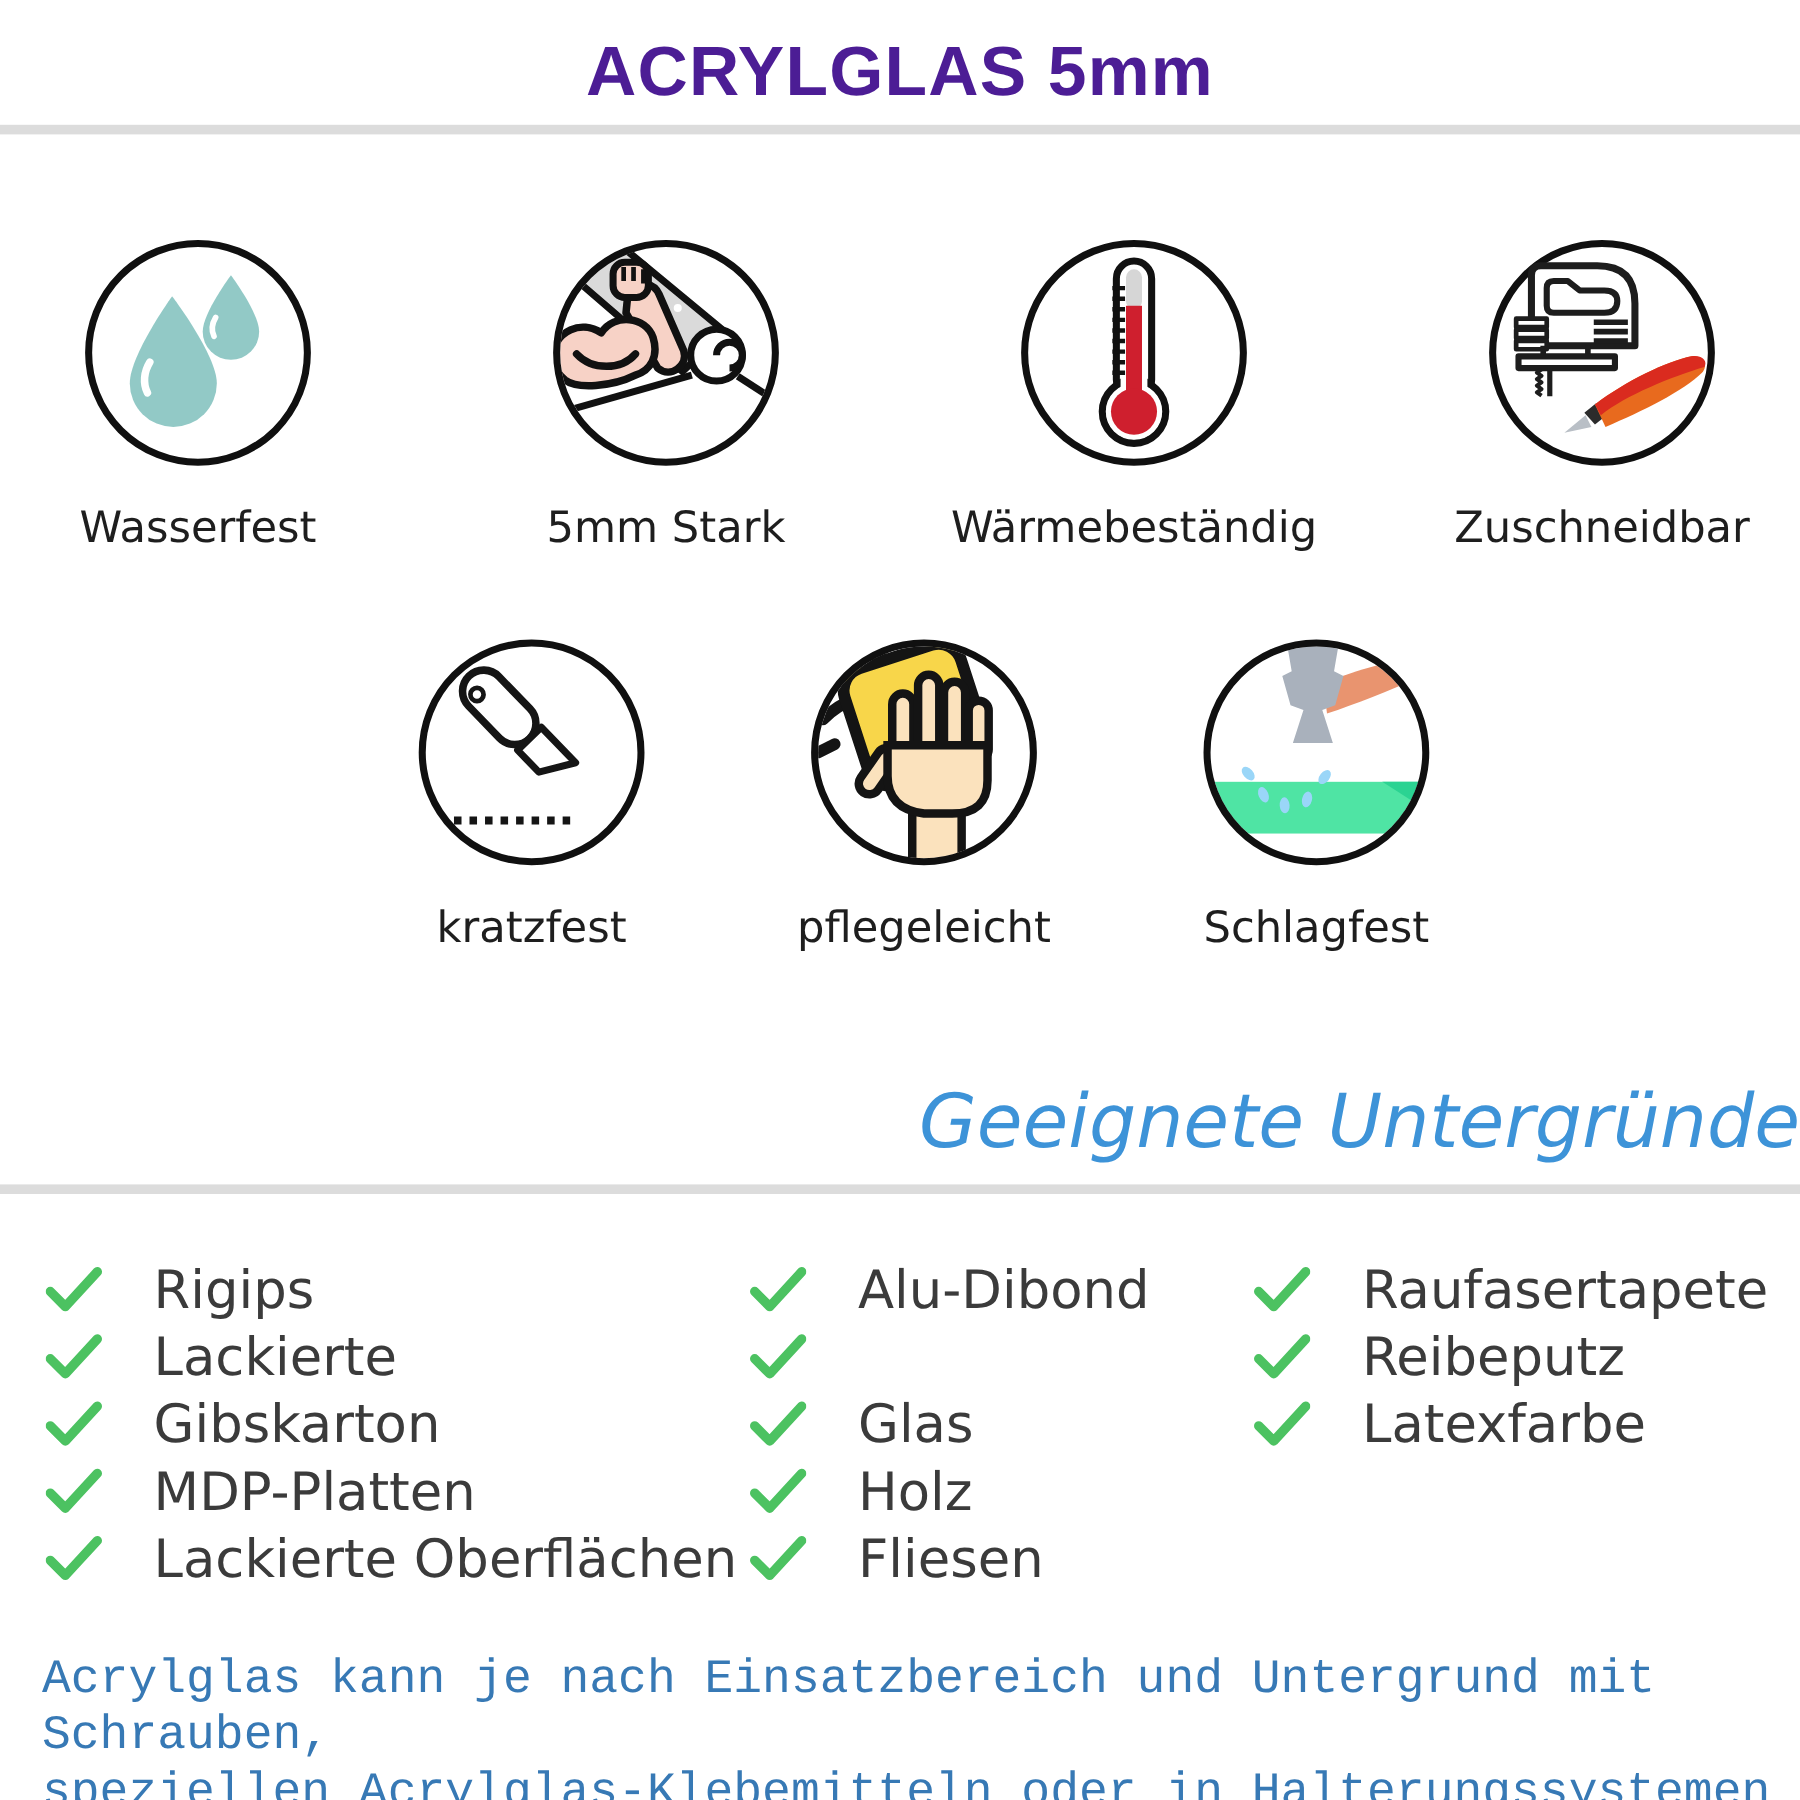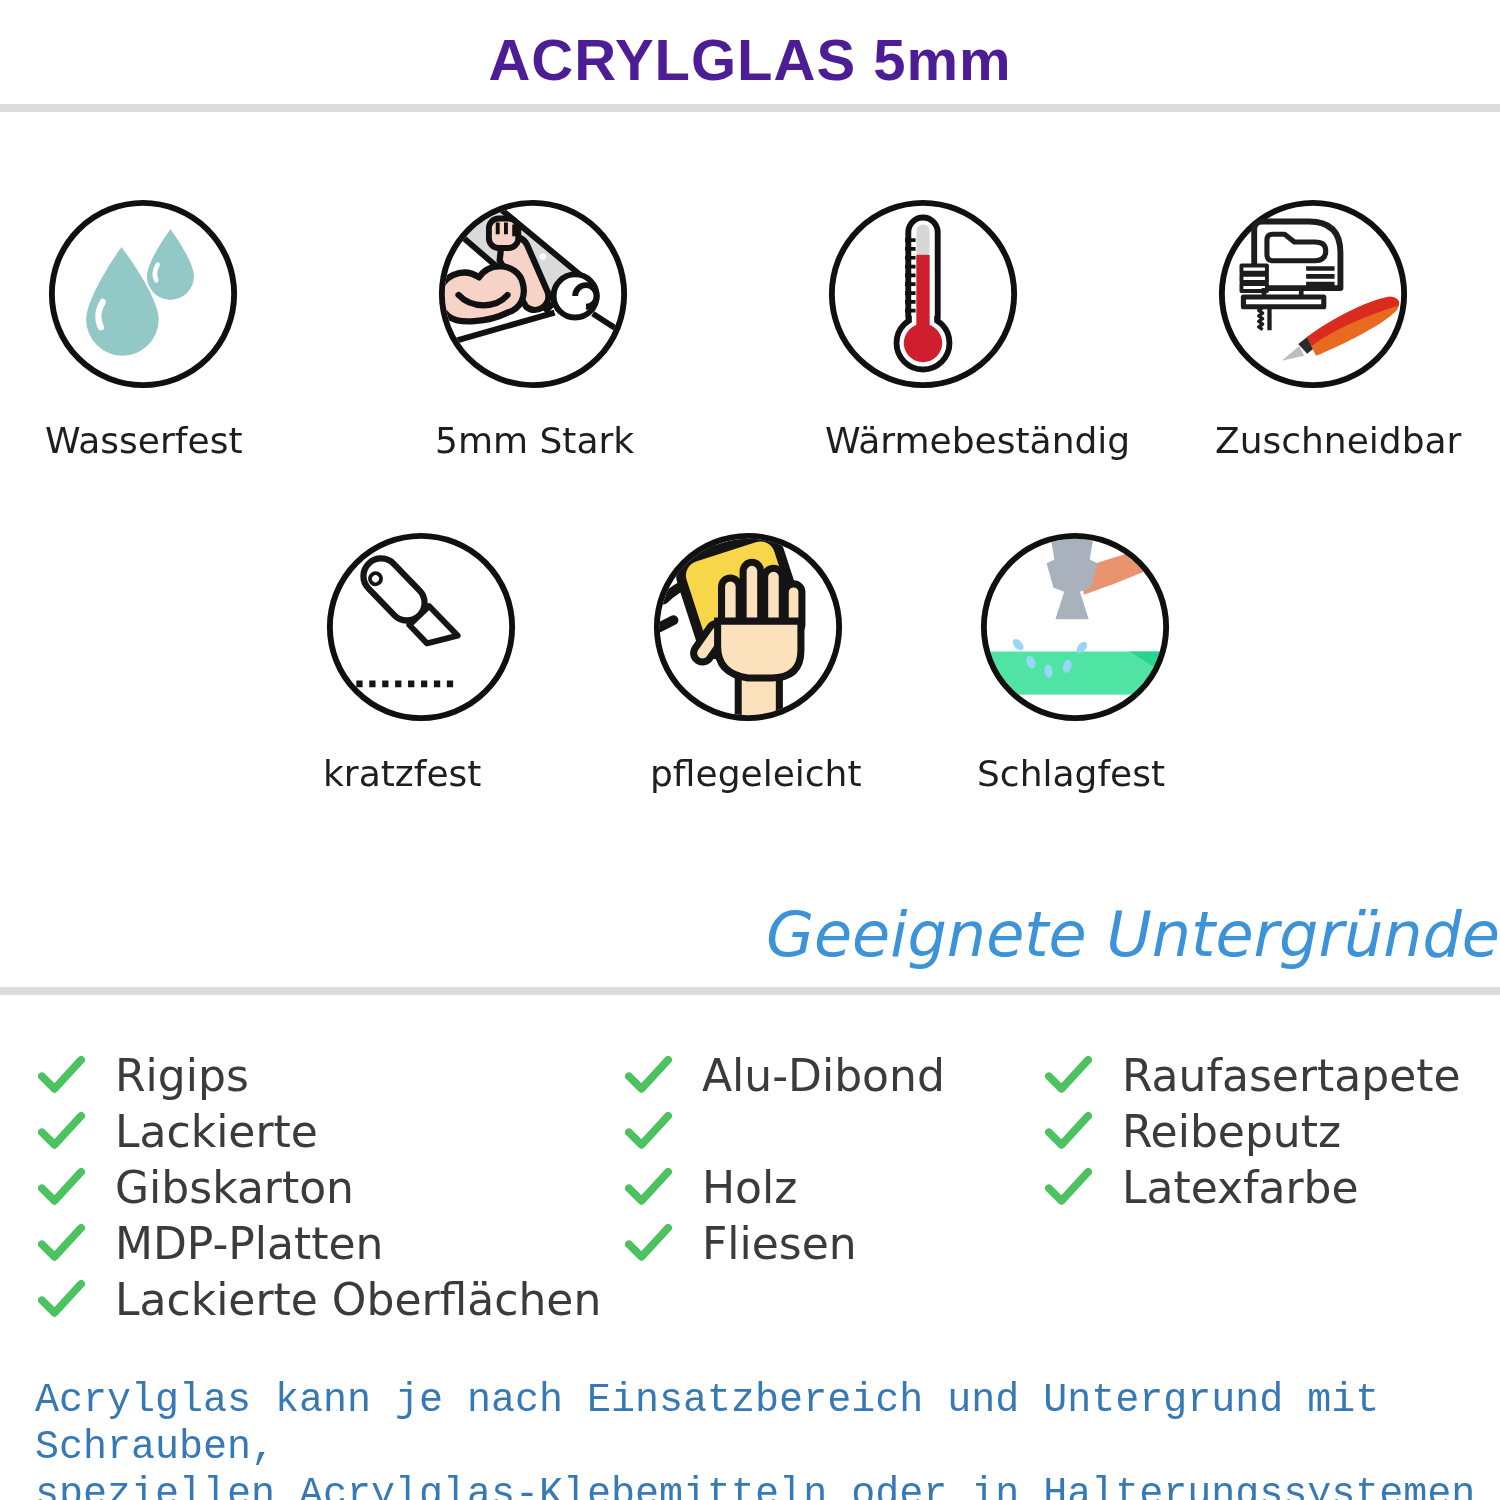--- a/index.html
+++ b/index.html
@@ -12,41 +12,41 @@
     text-align:center;font-family:"Liberation Sans", sans-serif;
     font-size:58px;font-weight:700;letter-spacing:1px;color:#4c1d95;
   }
   .divider{height:8px;background:#dcdcdc;width:100%;}
   .features-row{
     display:flex;justify-content:center;align-items:flex-start;
   }
   .features-row.row1{margin-top:84px;gap:150px;}
   .features-row.row2{margin-top:68px;gap:87px;padding-left:40px;}
   .feature{
-    width:240px;display:flex;flex-direction:column;align-items:flex-start;
+    width:240px;display:flex;flex-direction:column;align-items:center;
   }
   .feature-circle{width:196px;height:196px;}
   .feature-circle svg{width:100%;height:100%;display:block;}
   .feature-label{
     margin-top:28px;font-size:36px;color:#1e1e1e;white-space:nowrap;
   }
   .section-heading{
     margin-top:104px;text-align:right;
     font-size:62px;color:#3d93d8;font-style:italic;
   }
   .section-heading + .divider{margin-top:16px;}
   .surfaces{
     display:flex;margin-top:52px;padding-left:38px;box-sizing:border-box;
   }
   .surf-col{display:flex;flex-direction:column;}
   .surf-col.c1{width:587px;}
   .surf-col.c2{width:420px;}
   .surf-col.c3{flex:1;}
   .surf-item{
-    height:56px;display:flex;align-items:center;gap:30px;
+    height:56px;display:flex;align-items:center;gap:43px;
     font-size:44px;color:#3b3b3b;white-space:nowrap;
   }
   .check{width:47px;height:41px;flex:0 0 auto;}
   .footer-note{
     margin-top:50px;padding-left:35px;
     font-family:Liberation Mono, monospace;
     font-size:40px;line-height:1.18;color:#3779b5;
   }
 </style>
 </head>
@@ -267,20 +267,26 @@
     </div>
     <div class="surf-item">
       <svg class="check" viewBox="0 0 30 26">
           <polyline points="2.5,13.5 10.5,21.5 27.5,3" fill="none" stroke="#4cc261" stroke-width="5" stroke-linecap="round" stroke-linejoin="round"></polyline>
         </svg>
     </div>
     <div class="surf-item">
       <svg class="check" viewBox="0 0 30 26">
           <polyline points="2.5,13.5 10.5,21.5 27.5,3" fill="none" stroke="#4cc261" stroke-width="5" stroke-linecap="round" stroke-linejoin="round"></polyline>
         </svg>
+      <span>Glas</span>
+    </div>
+    <div class="surf-item">
+      <svg class="check" viewBox="0 0 30 26">
+          <polyline points="2.5,13.5 10.5,21.5 27.5,3" fill="none" stroke="#4cc261" stroke-width="5" stroke-linecap="round" stroke-linejoin="round"></polyline>
+        </svg>
       <span>Holz</span>
     </div>
     <div class="surf-item">
       <svg class="check" viewBox="0 0 30 26">
           <polyline points="2.5,13.5 10.5,21.5 27.5,3" fill="none" stroke="#4cc261" stroke-width="5" stroke-linecap="round" stroke-linejoin="round"></polyline>
         </svg>
       <span>Fliesen</span>
     </div>
   </div>
 

